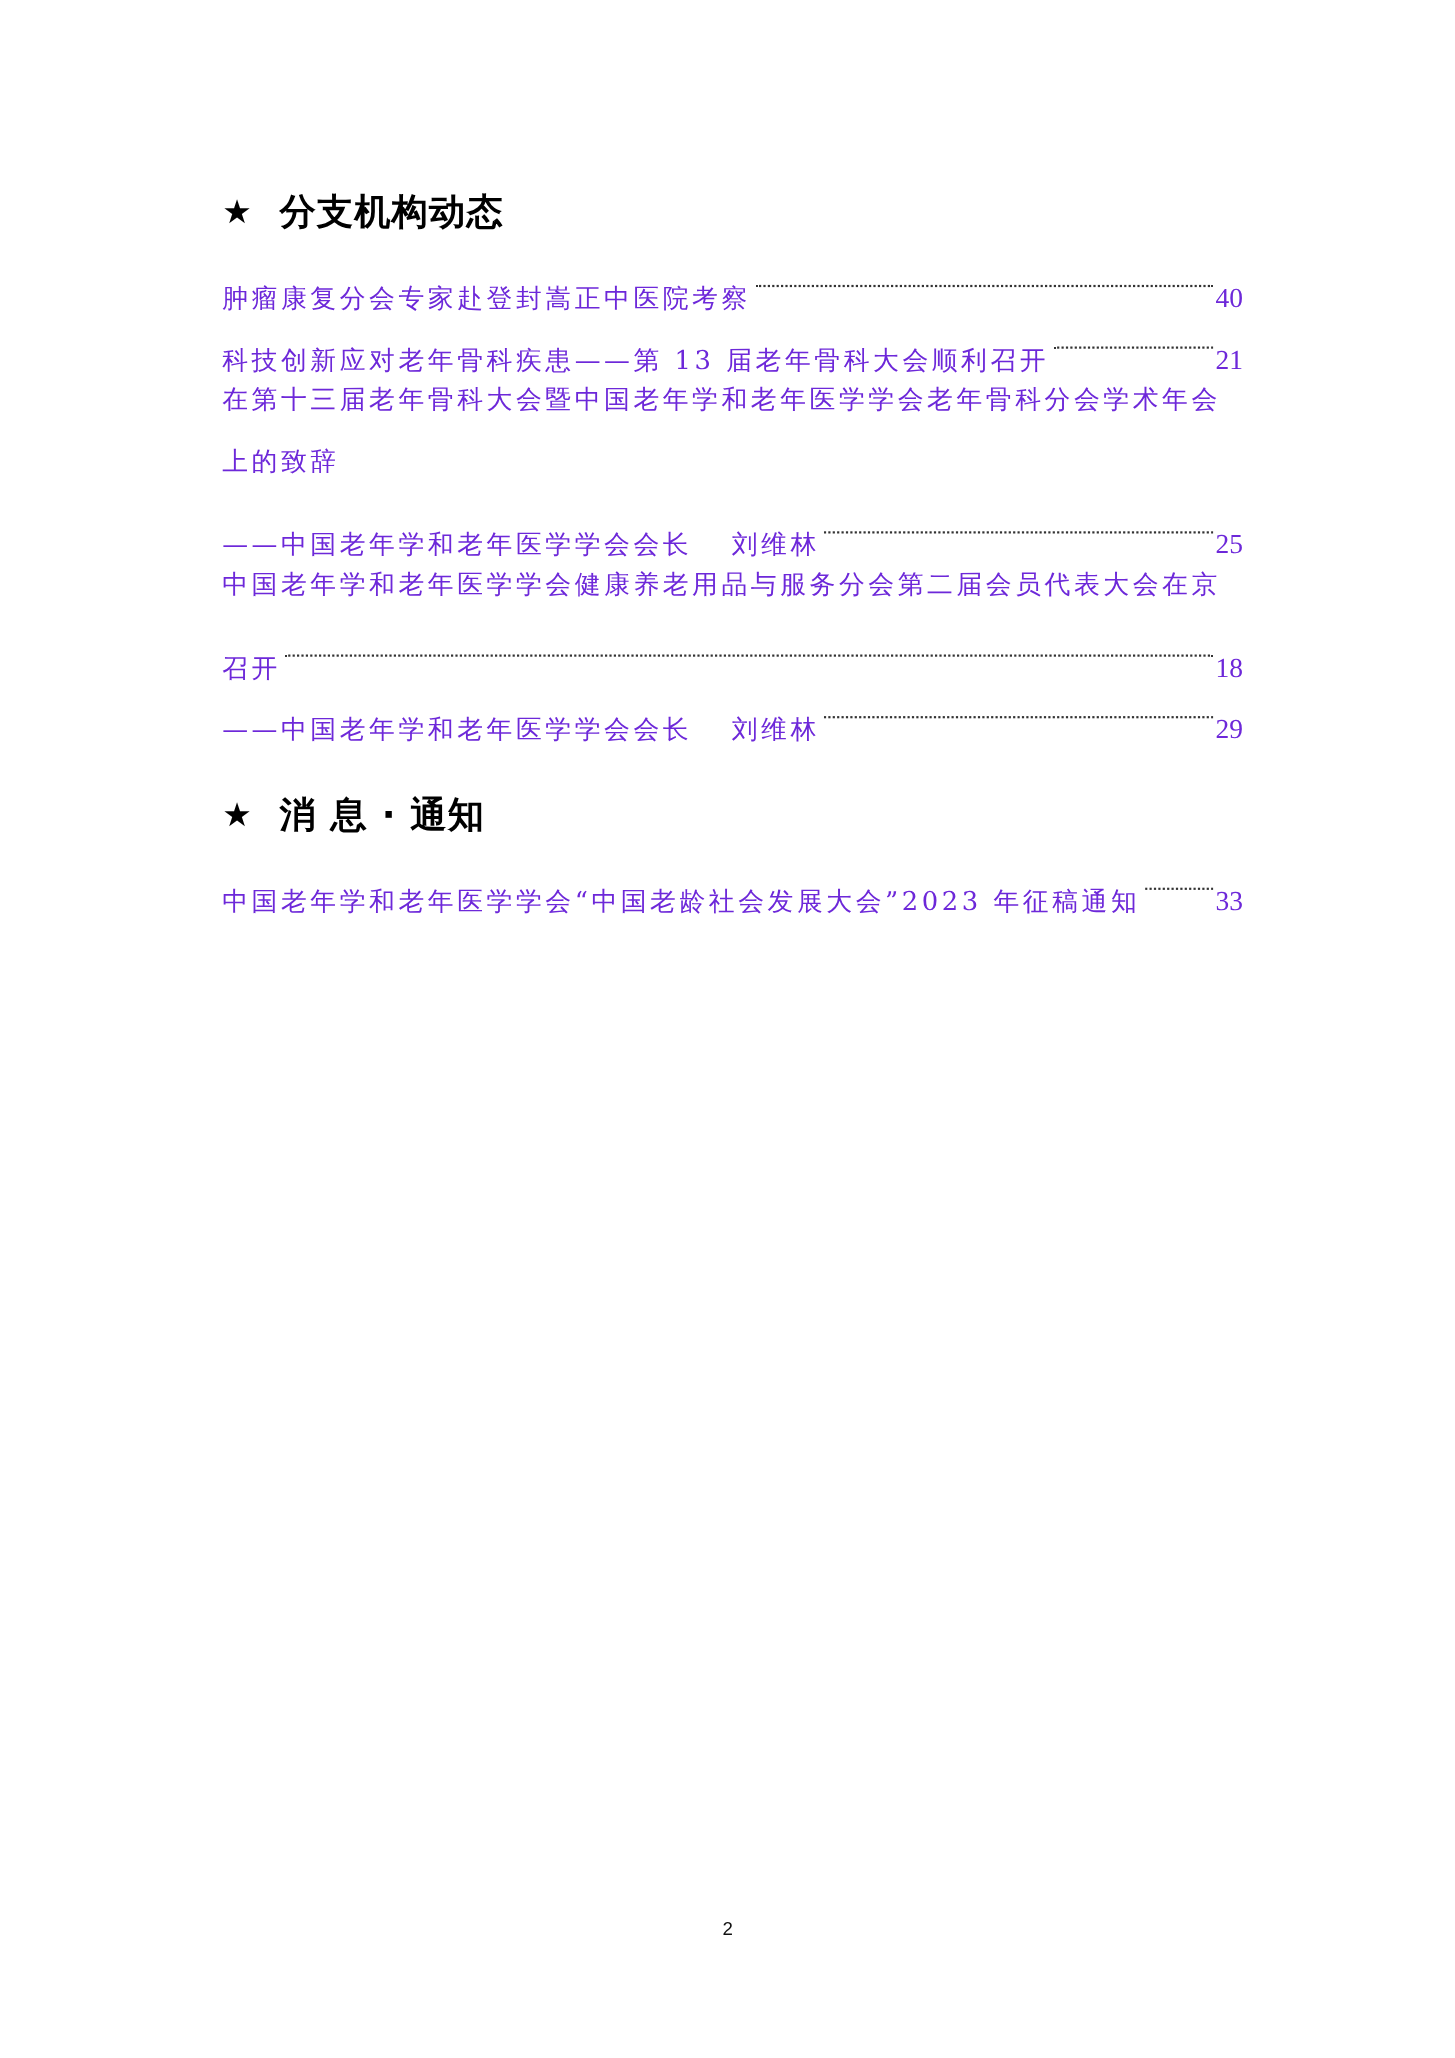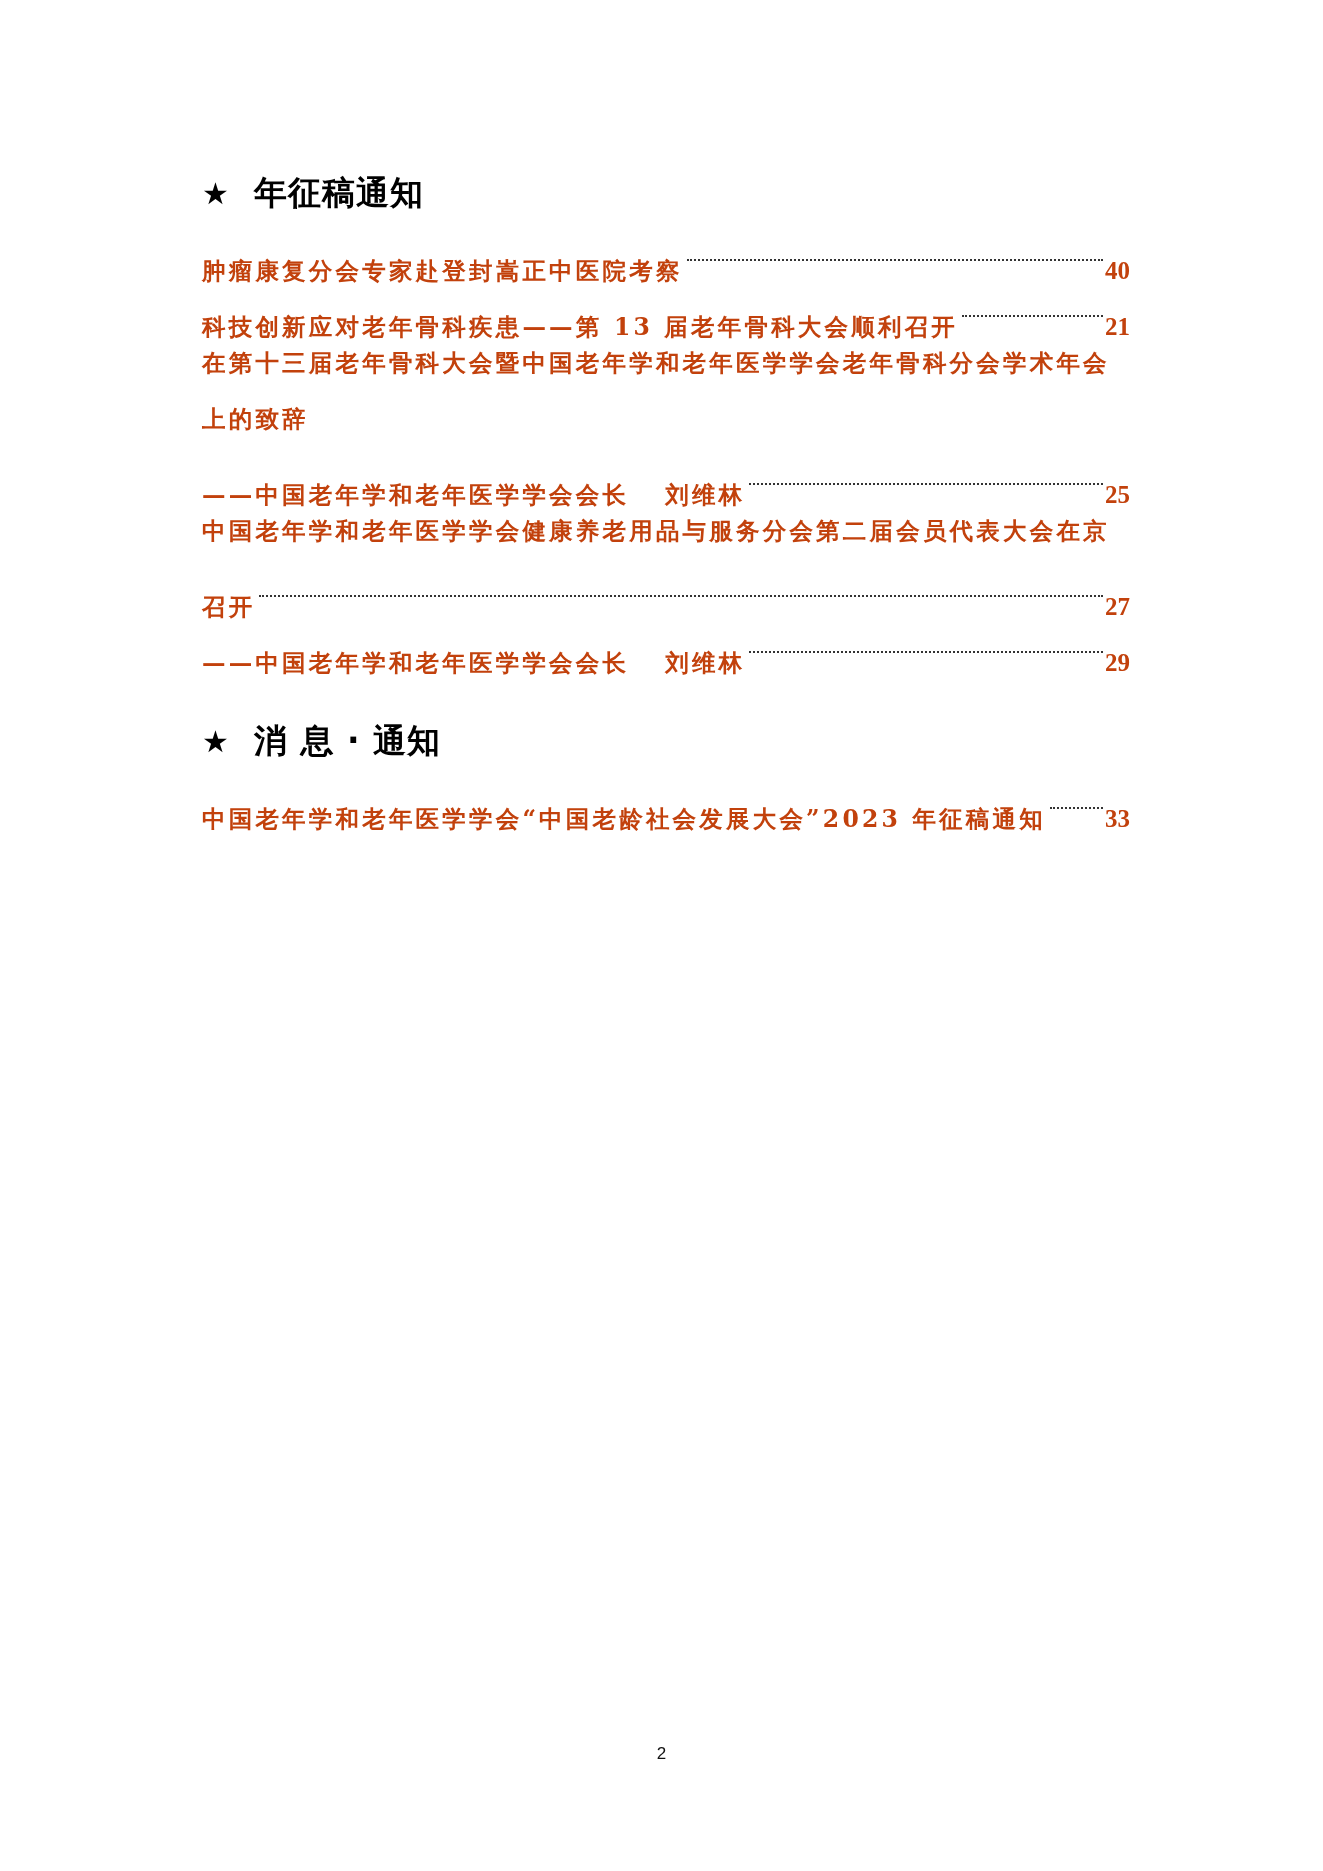--- a/index.html
+++ b/index.html
@@ -46,22 +46,21 @@
       display: inline-block;
     }
     .line {
       display: flex;
       align-items: baseline;
       height: 56px;
       line-height: 56px;
       font-size: 23.5px;
       letter-spacing: 3.2px;
       white-space: nowrap;
-      color: #c2410c;
-      font-weight: bold;
+      color: #6d28d9;
     }
     .line .text {
       flex: 0 0 auto;
     }
     .line .leader {
       flex: 1 1 auto;
       overflow: hidden;
       margin: 0 2px 0 4px;
       height: 56px;
       position: relative;
@@ -103,21 +102,21 @@
 </head>
 <body>
 
 <div class="page">
 
   <div class="toc" style="top:163px;">
 
     <div class="section s1">
       <div class="section-title">
         <span class="star">★</span>
-        <span>年征稿通知</span>
+        <span>分支机构动态</span>
       </div>
 
       <div class="line">
         <span class="text">肿瘤康复分会专家赴登封嵩正中医院考察</span>
         <span class="leader"></span>
         <span class="page-num">40</span>
       </div>
 
       <div class="line">
         <span class="text">科技创新应对老年骨科疾患——第 13 届老年骨科大会顺利召开</span>
@@ -141,21 +140,21 @@
         </div>
       </div>
 
       <div>
         <div class="line full">
           <span class="text">中国老年学和老年医学学会健康养老用品与服务分会第二届会员代表大会在京</span>
         </div>
         <div class="line">
           <span class="text">召开</span>
           <span class="leader"></span>
-          <span class="page-num">27</span>
+          <span class="page-num">18</span>
         </div>
       </div>
 
       <div>
         <div class="line">
           <span class="text">——中国老年学和老年医学学会会长</span>
           <span class="gap-author"></span>
           <span class="text">刘维林</span>
           <span class="leader"></span>
           <span class="page-num">29</span>

